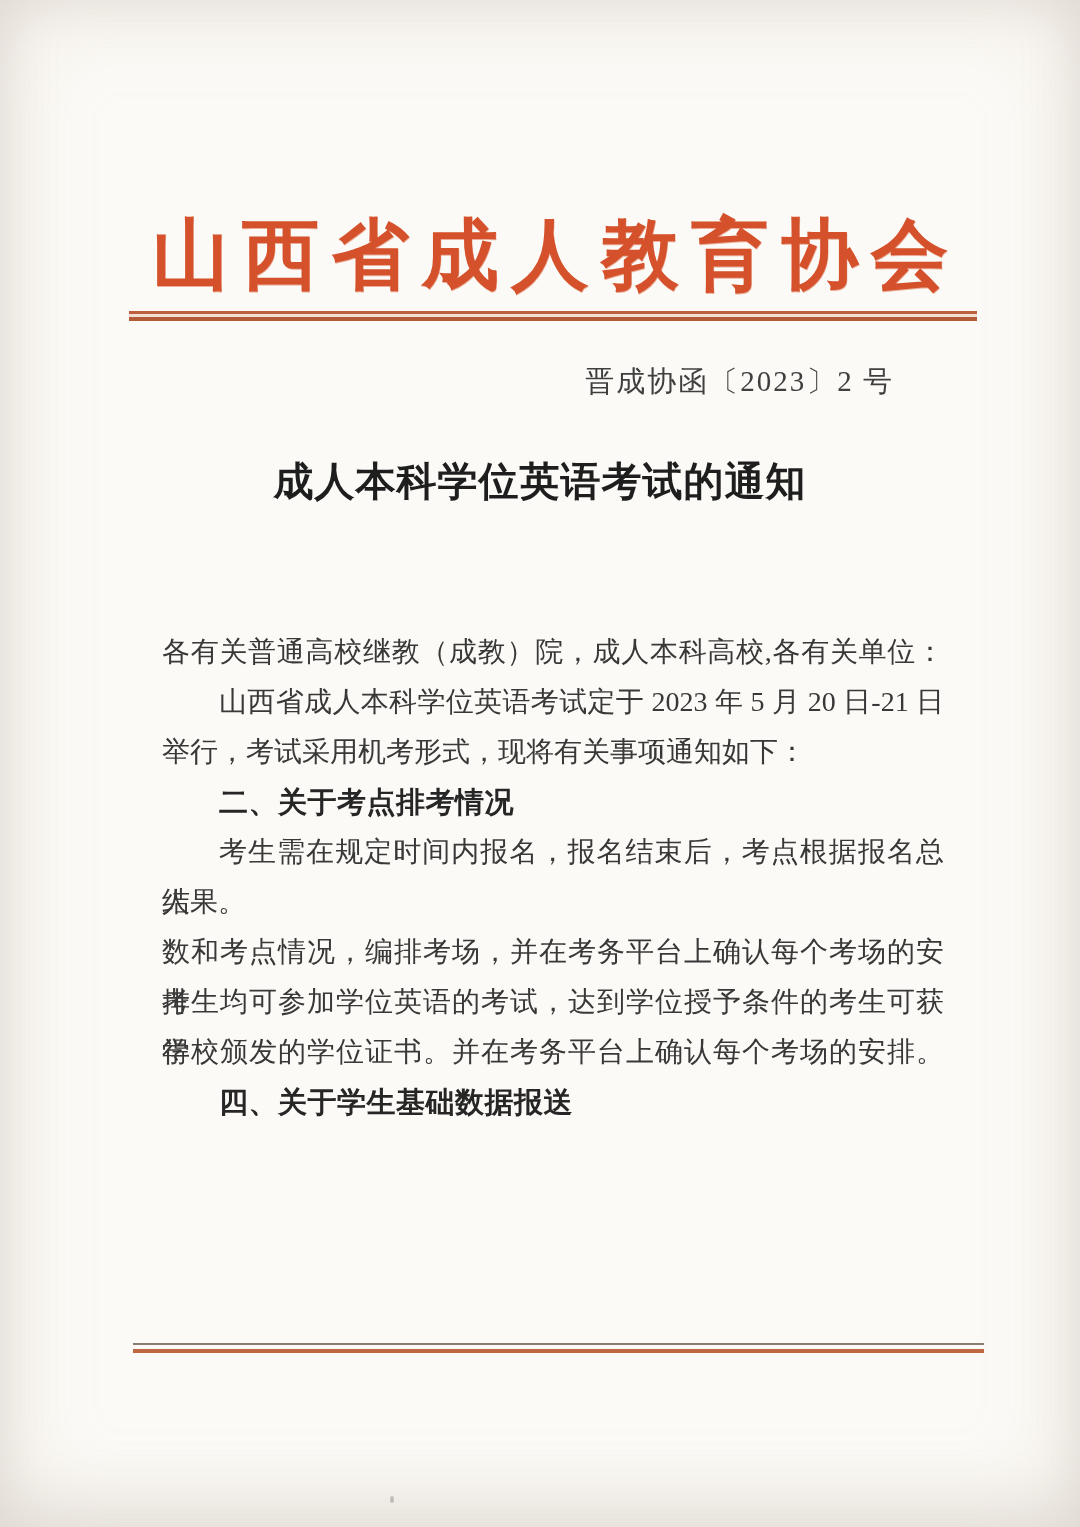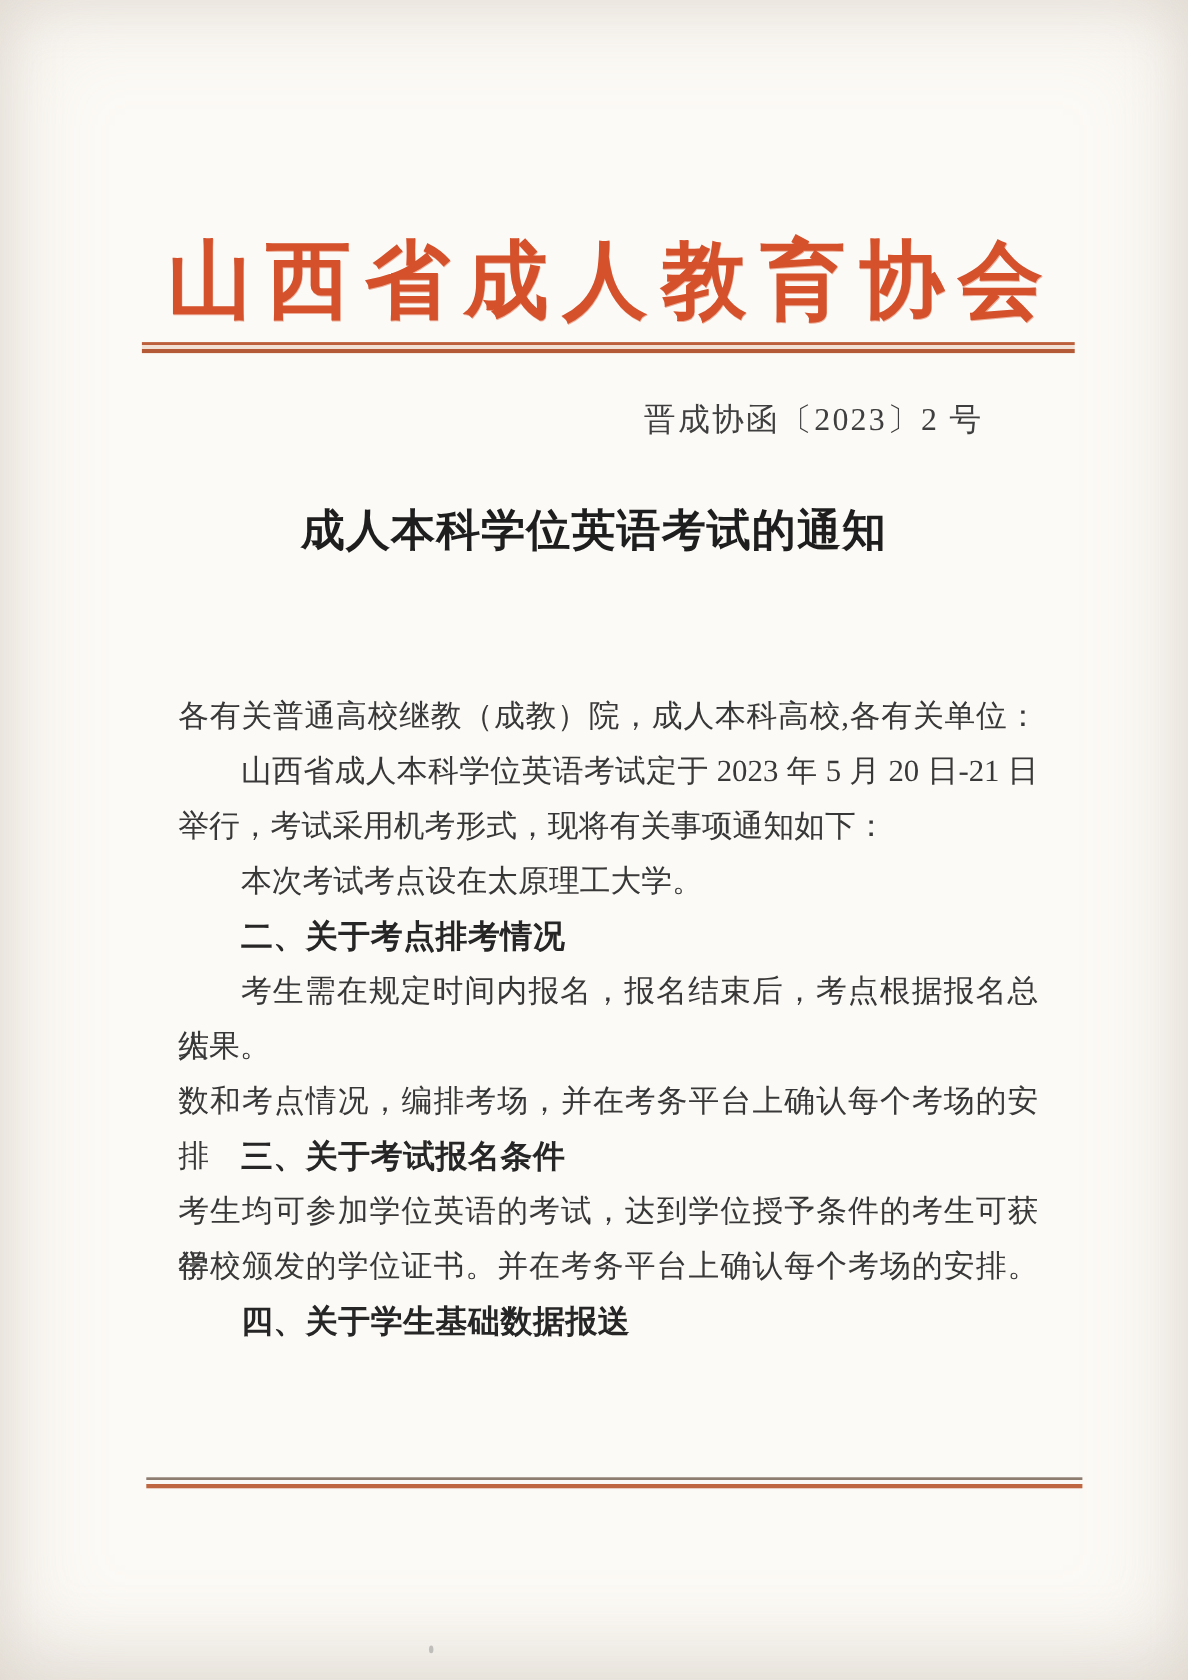--- a/index.html
+++ b/index.html
@@ -93,26 +93,24 @@
   <div class="doc-number">晋成协函〔2023〕2 号</div>
 
   <div class="doc-title">
     <div>成人本科学位英语考试的通知</div>
   </div>
 
   <div class="doc-body">
     <div class="line j">各有关普通高校继教（成教）院，成人本科高校,各有关单位：</div>
     <div class="line ind j">山西省成人本科学位英语考试定于 2023 年 5 月 20 日-21 日</div>
     <div class="line">举行，考试采用机考形式，现将有关事项通知如下：</div>
-    <div class="line ind">本次考试考点设在太原理工大学。</div>
     <div class="line heading ind">二、关于考点排考情况</div>
     <div class="line ind j">考生需在规定时间内报名，报名结束后，考点根据报名总人</div>
     <div class="line">结果。</div>
     <div class="line j">数和考点情况，编排考场，并在考务平台上确认每个考场的安排</div>
-    <div class="line heading ind">三、关于考试报名条件</div>
     <div class="line j">考生均可参加学位英语的考试，达到学位授予条件的考生可获得</div>
     <div class="line j">学校颁发的学位证书。并在考务平台上确认每个考场的安排。</div>
     <div class="line heading ind">四、关于学生基础数据报送</div>
   </div>
 
   <div class="footer-rule"></div>
 
   <div class="scan-speck"></div>
 
 </div>

